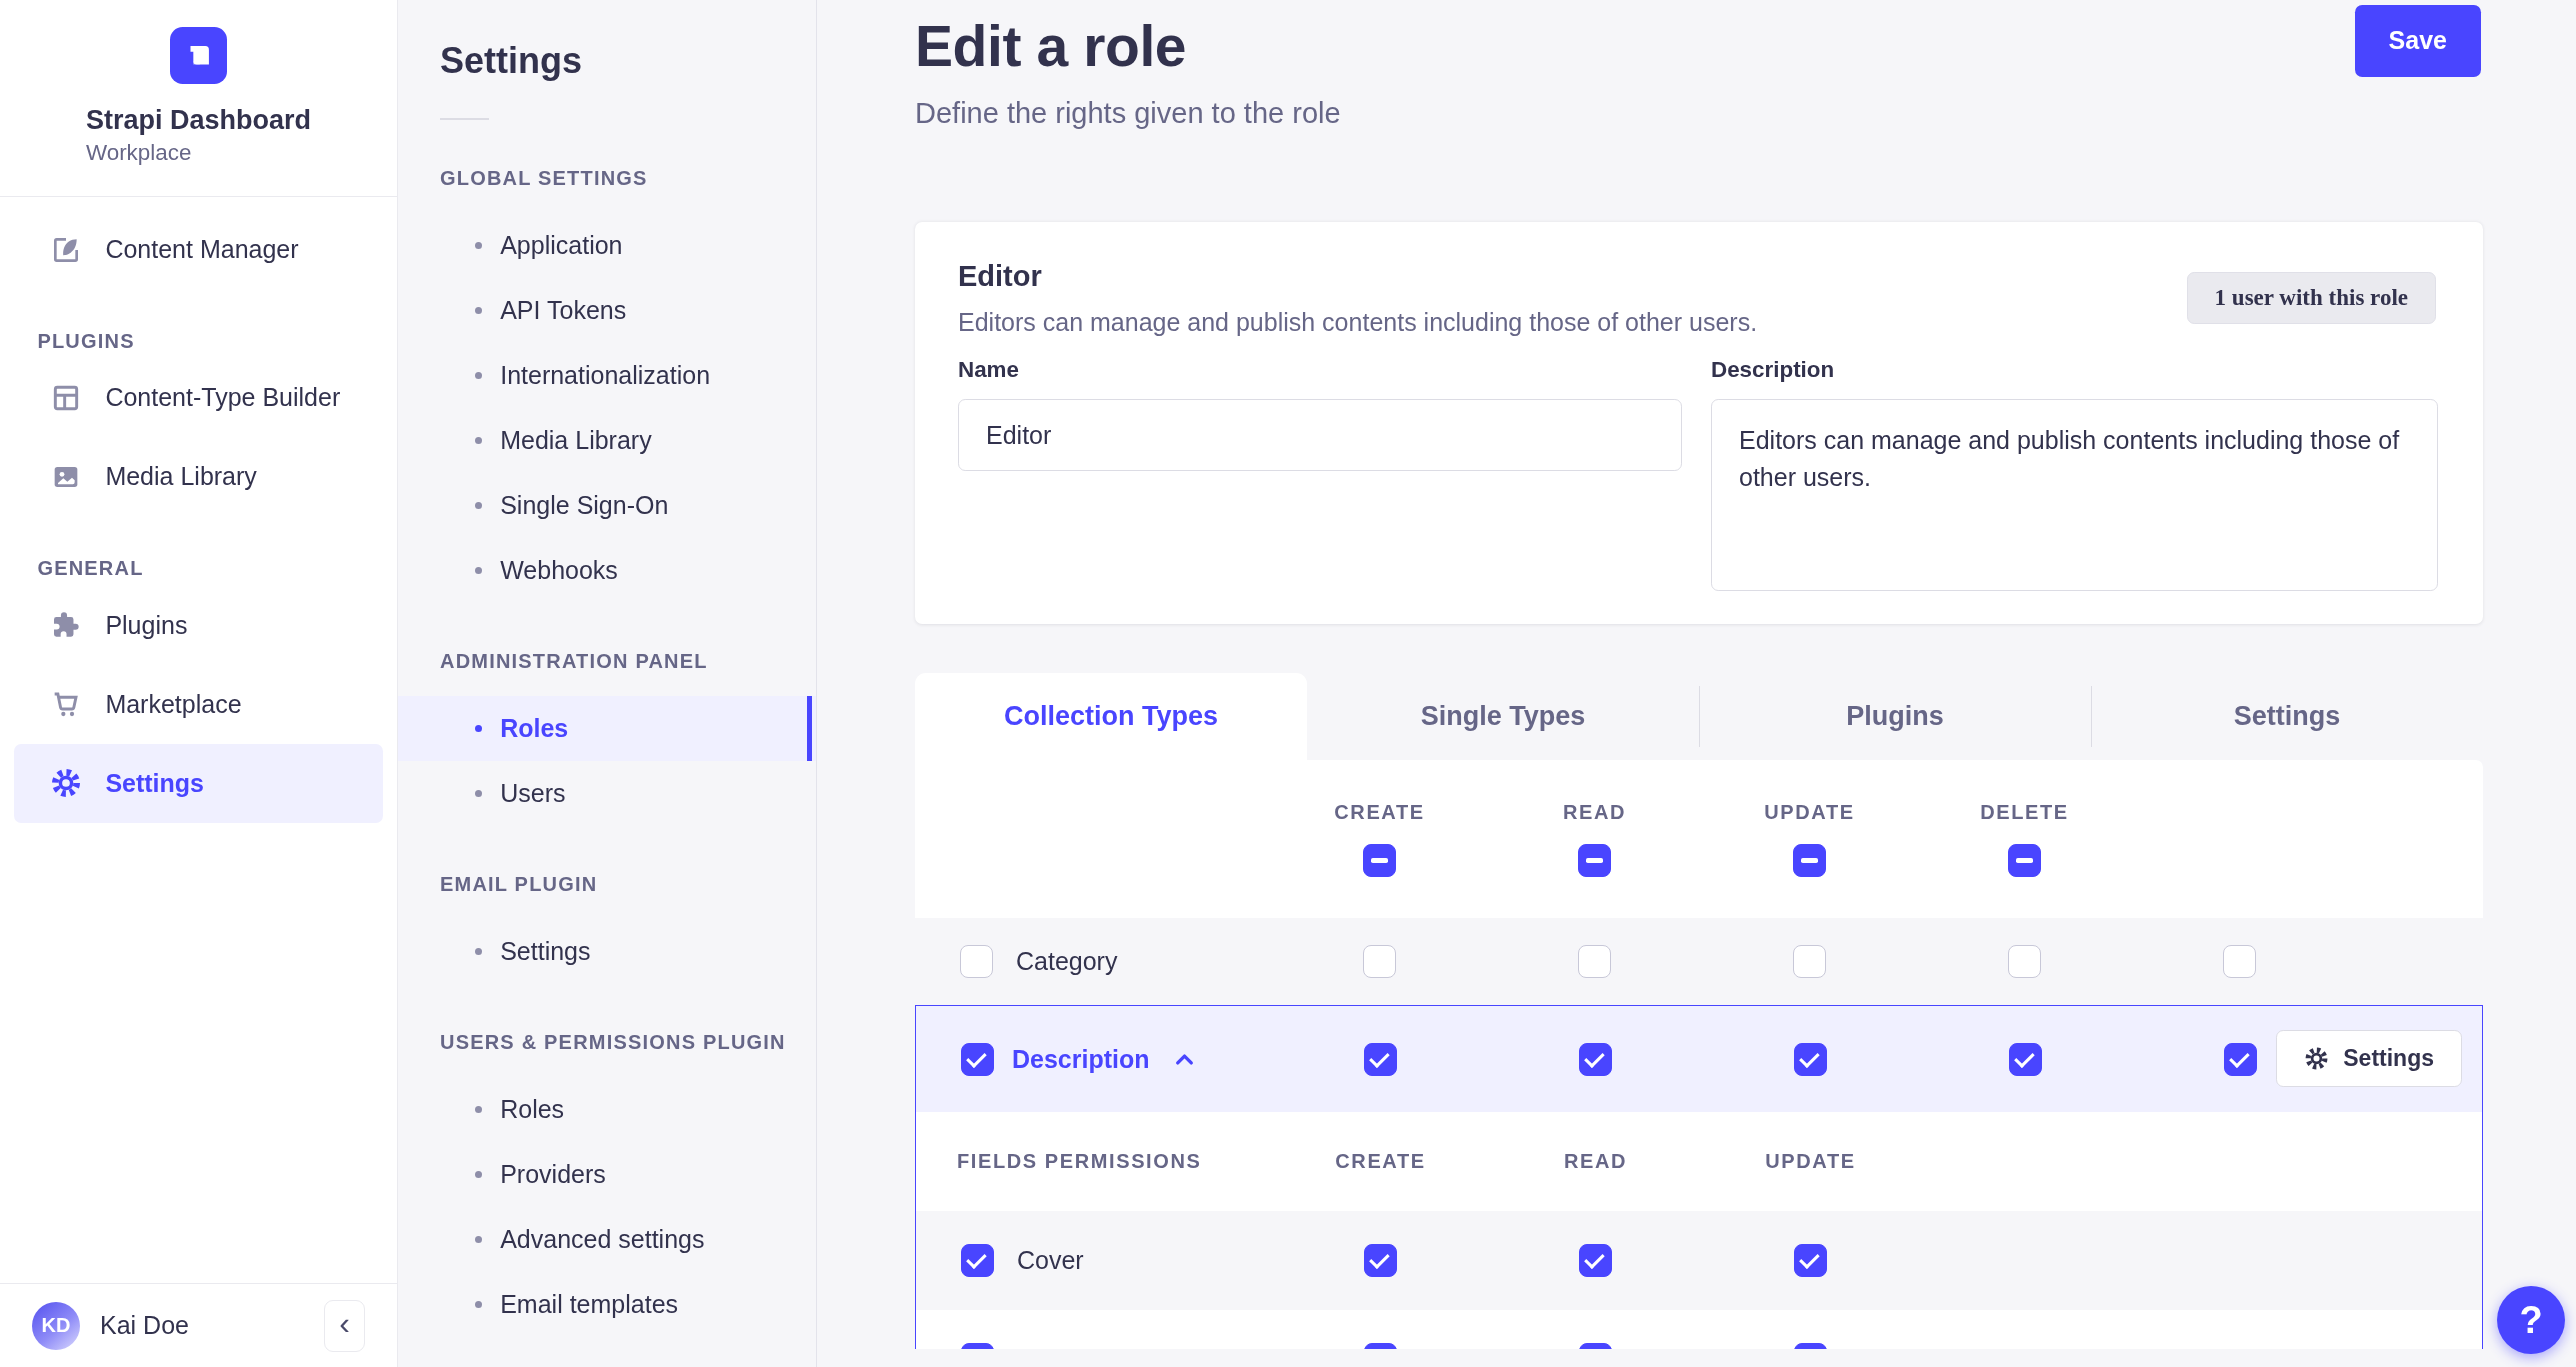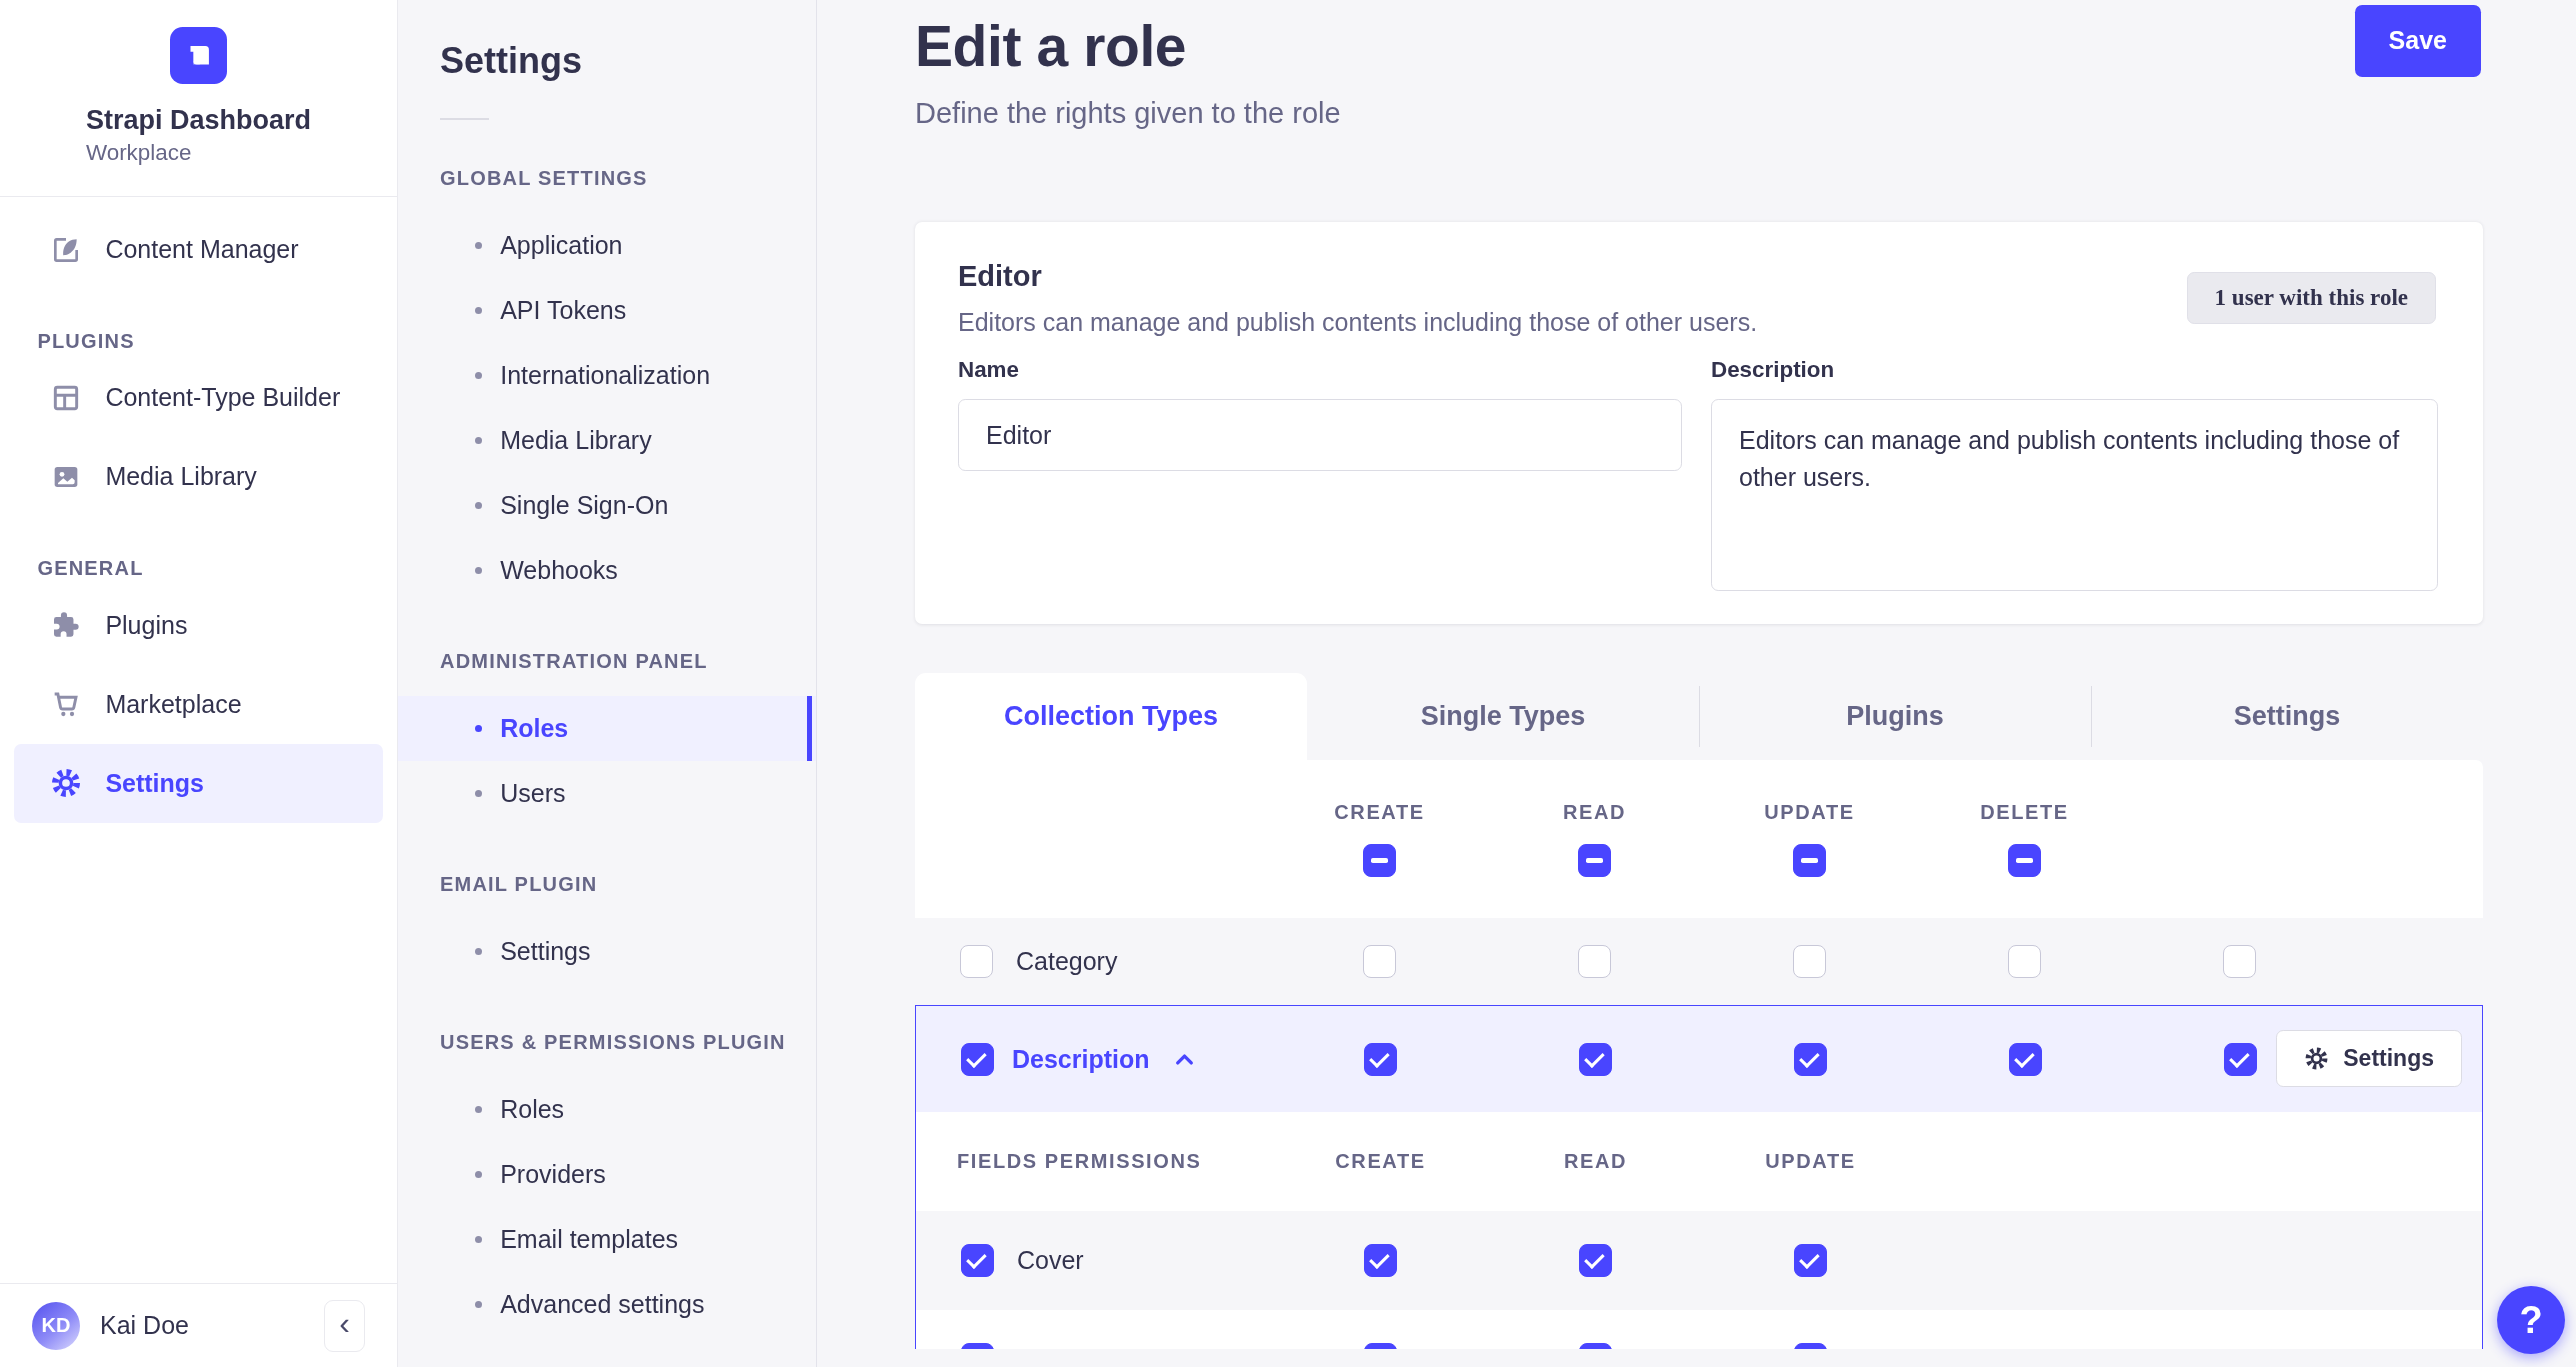--- a/index.html
+++ b/index.html
@@ -296,25 +296,25 @@
   <div class="subnav-item">
     <span class="dot"></span>
     <span>Roles</span>
   </div>
   <div class="subnav-item">
     <span class="dot"></span>
     <span>Providers</span>
   </div>
   <div class="subnav-item">
     <span class="dot"></span>
+    <span>Advanced settings</span>
+  </div>
+  <div class="subnav-item">
+    <span class="dot"></span>
     <span>Email templates</span>
-  </div>
-  <div class="subnav-item">
-    <span class="dot"></span>
-    <span>Advanced settings</span>
   </div>
 </aside>
 
 <main class="main">
   <div class="page-head">
     <h1 class="page-title">Edit a role</h1>
     <div class="page-sub">Define the rights given to the role</div>
   </div>
   <button class="save-btn">Save</button>
 

